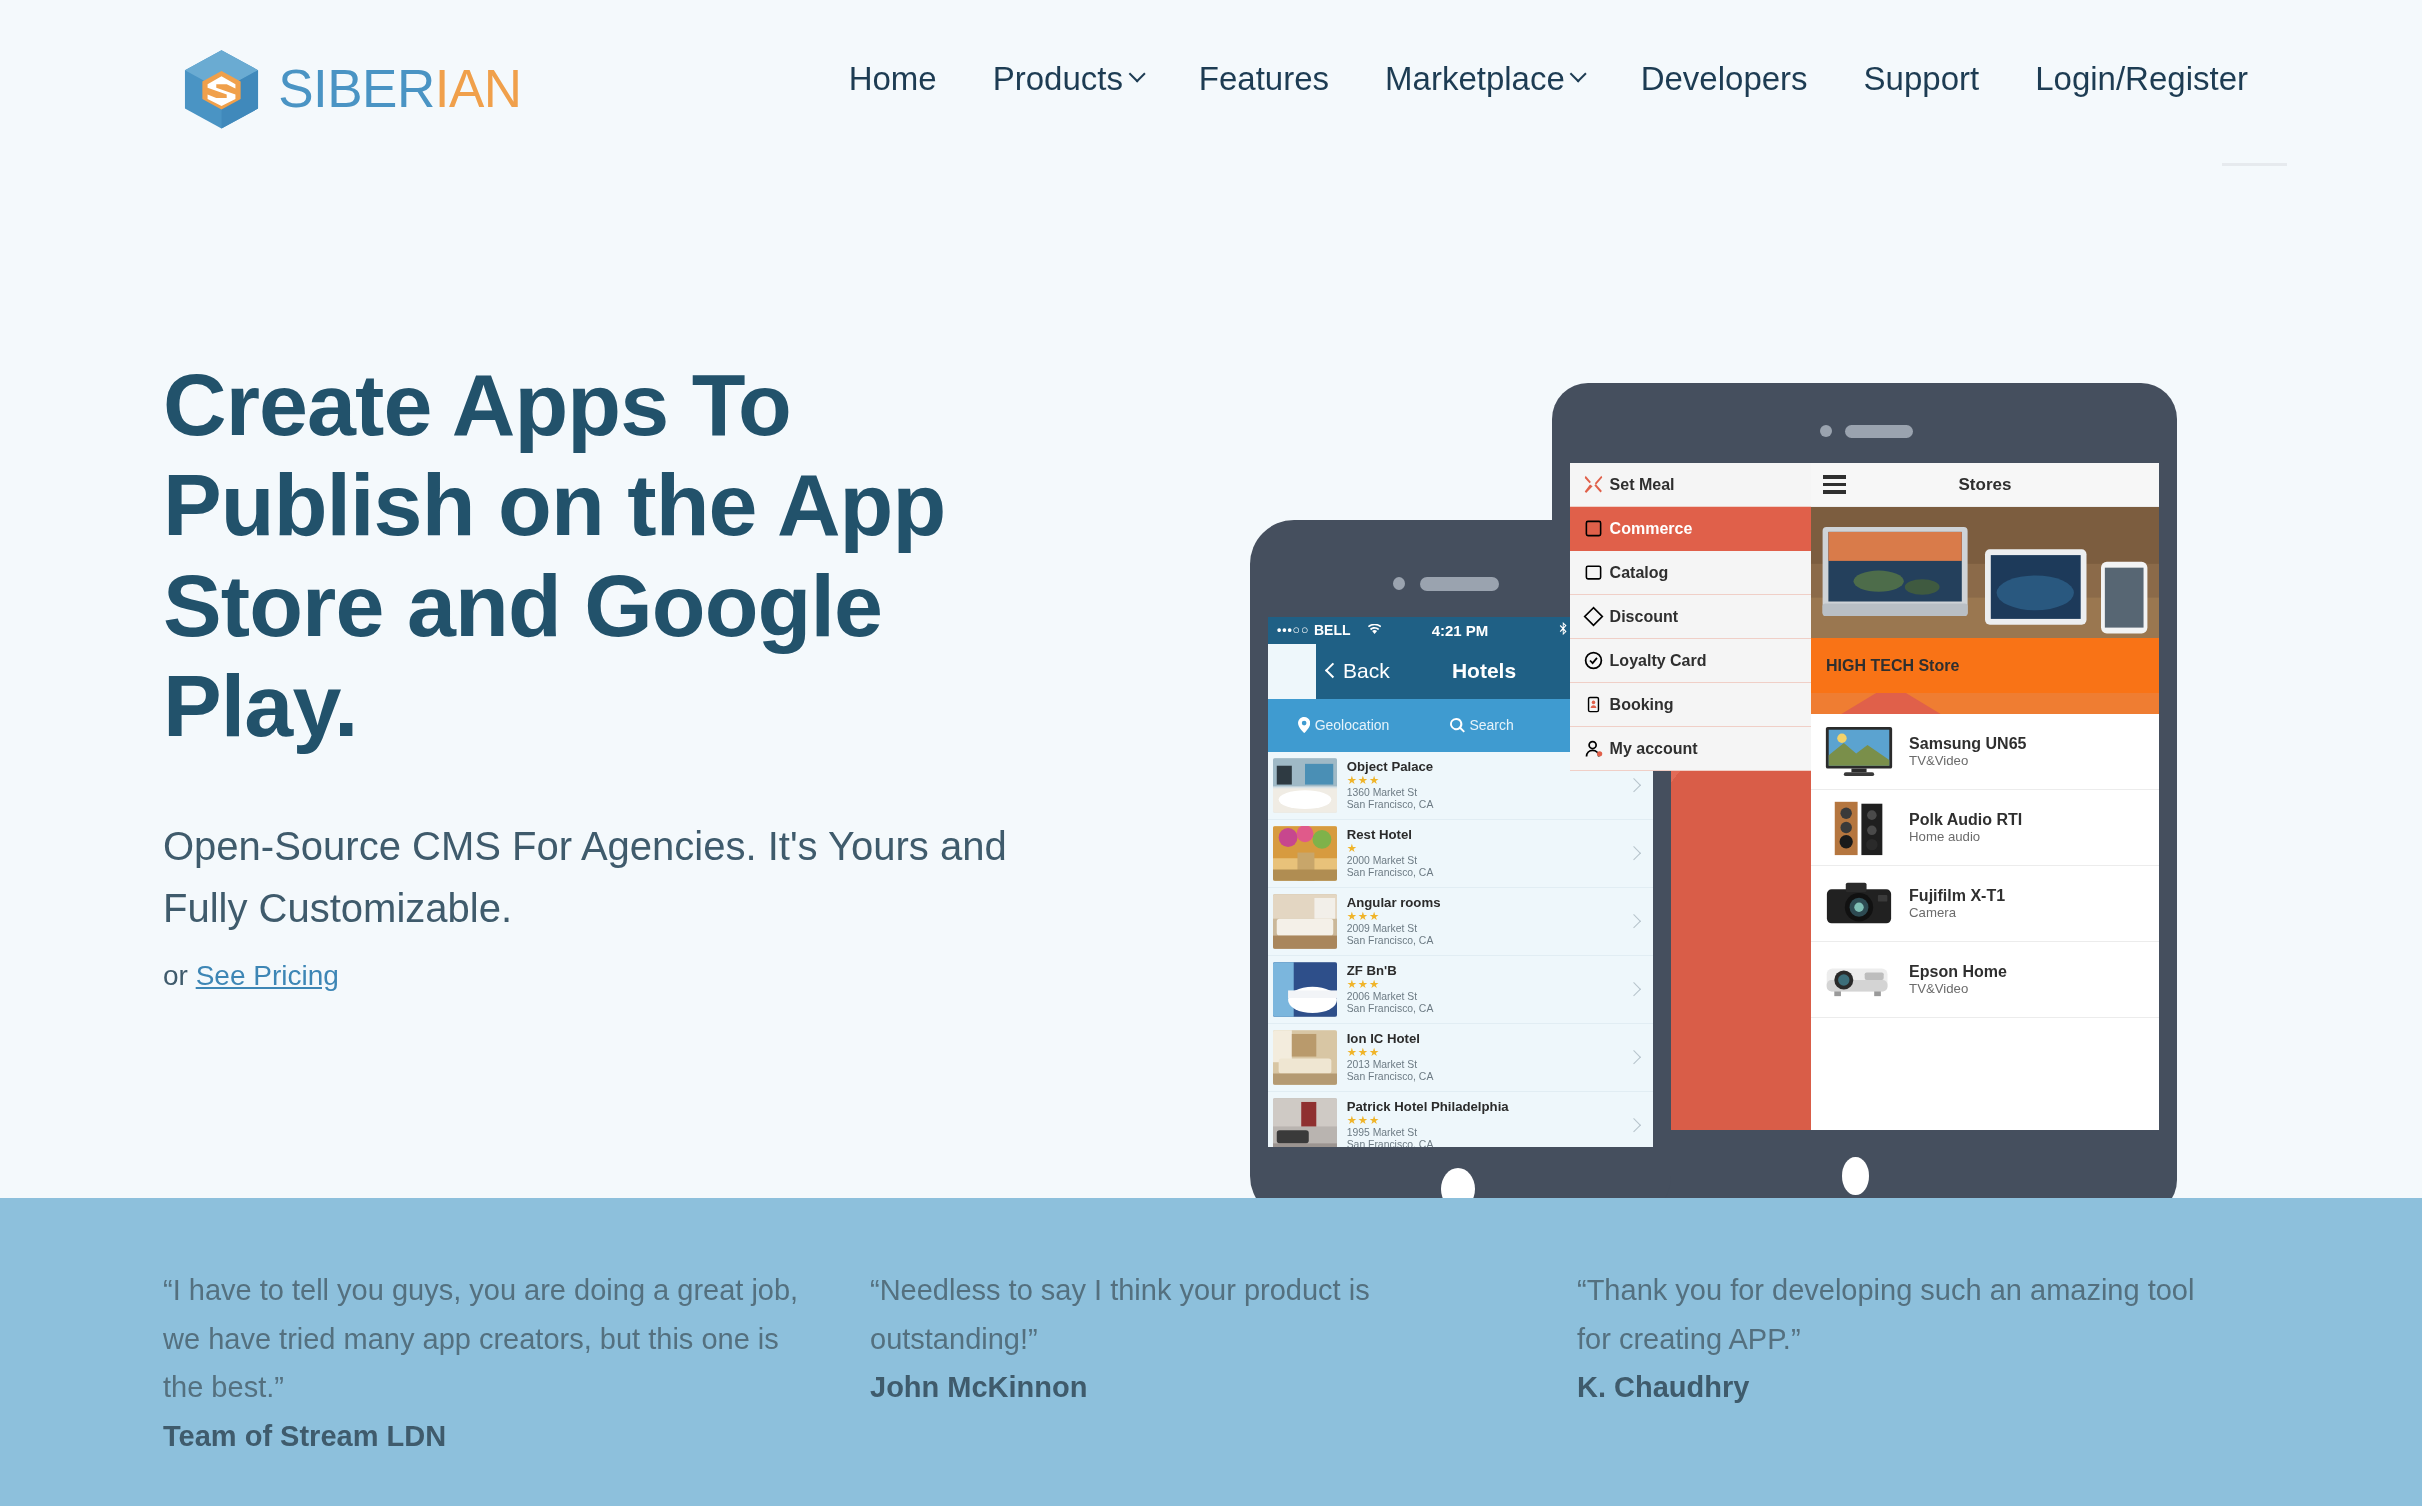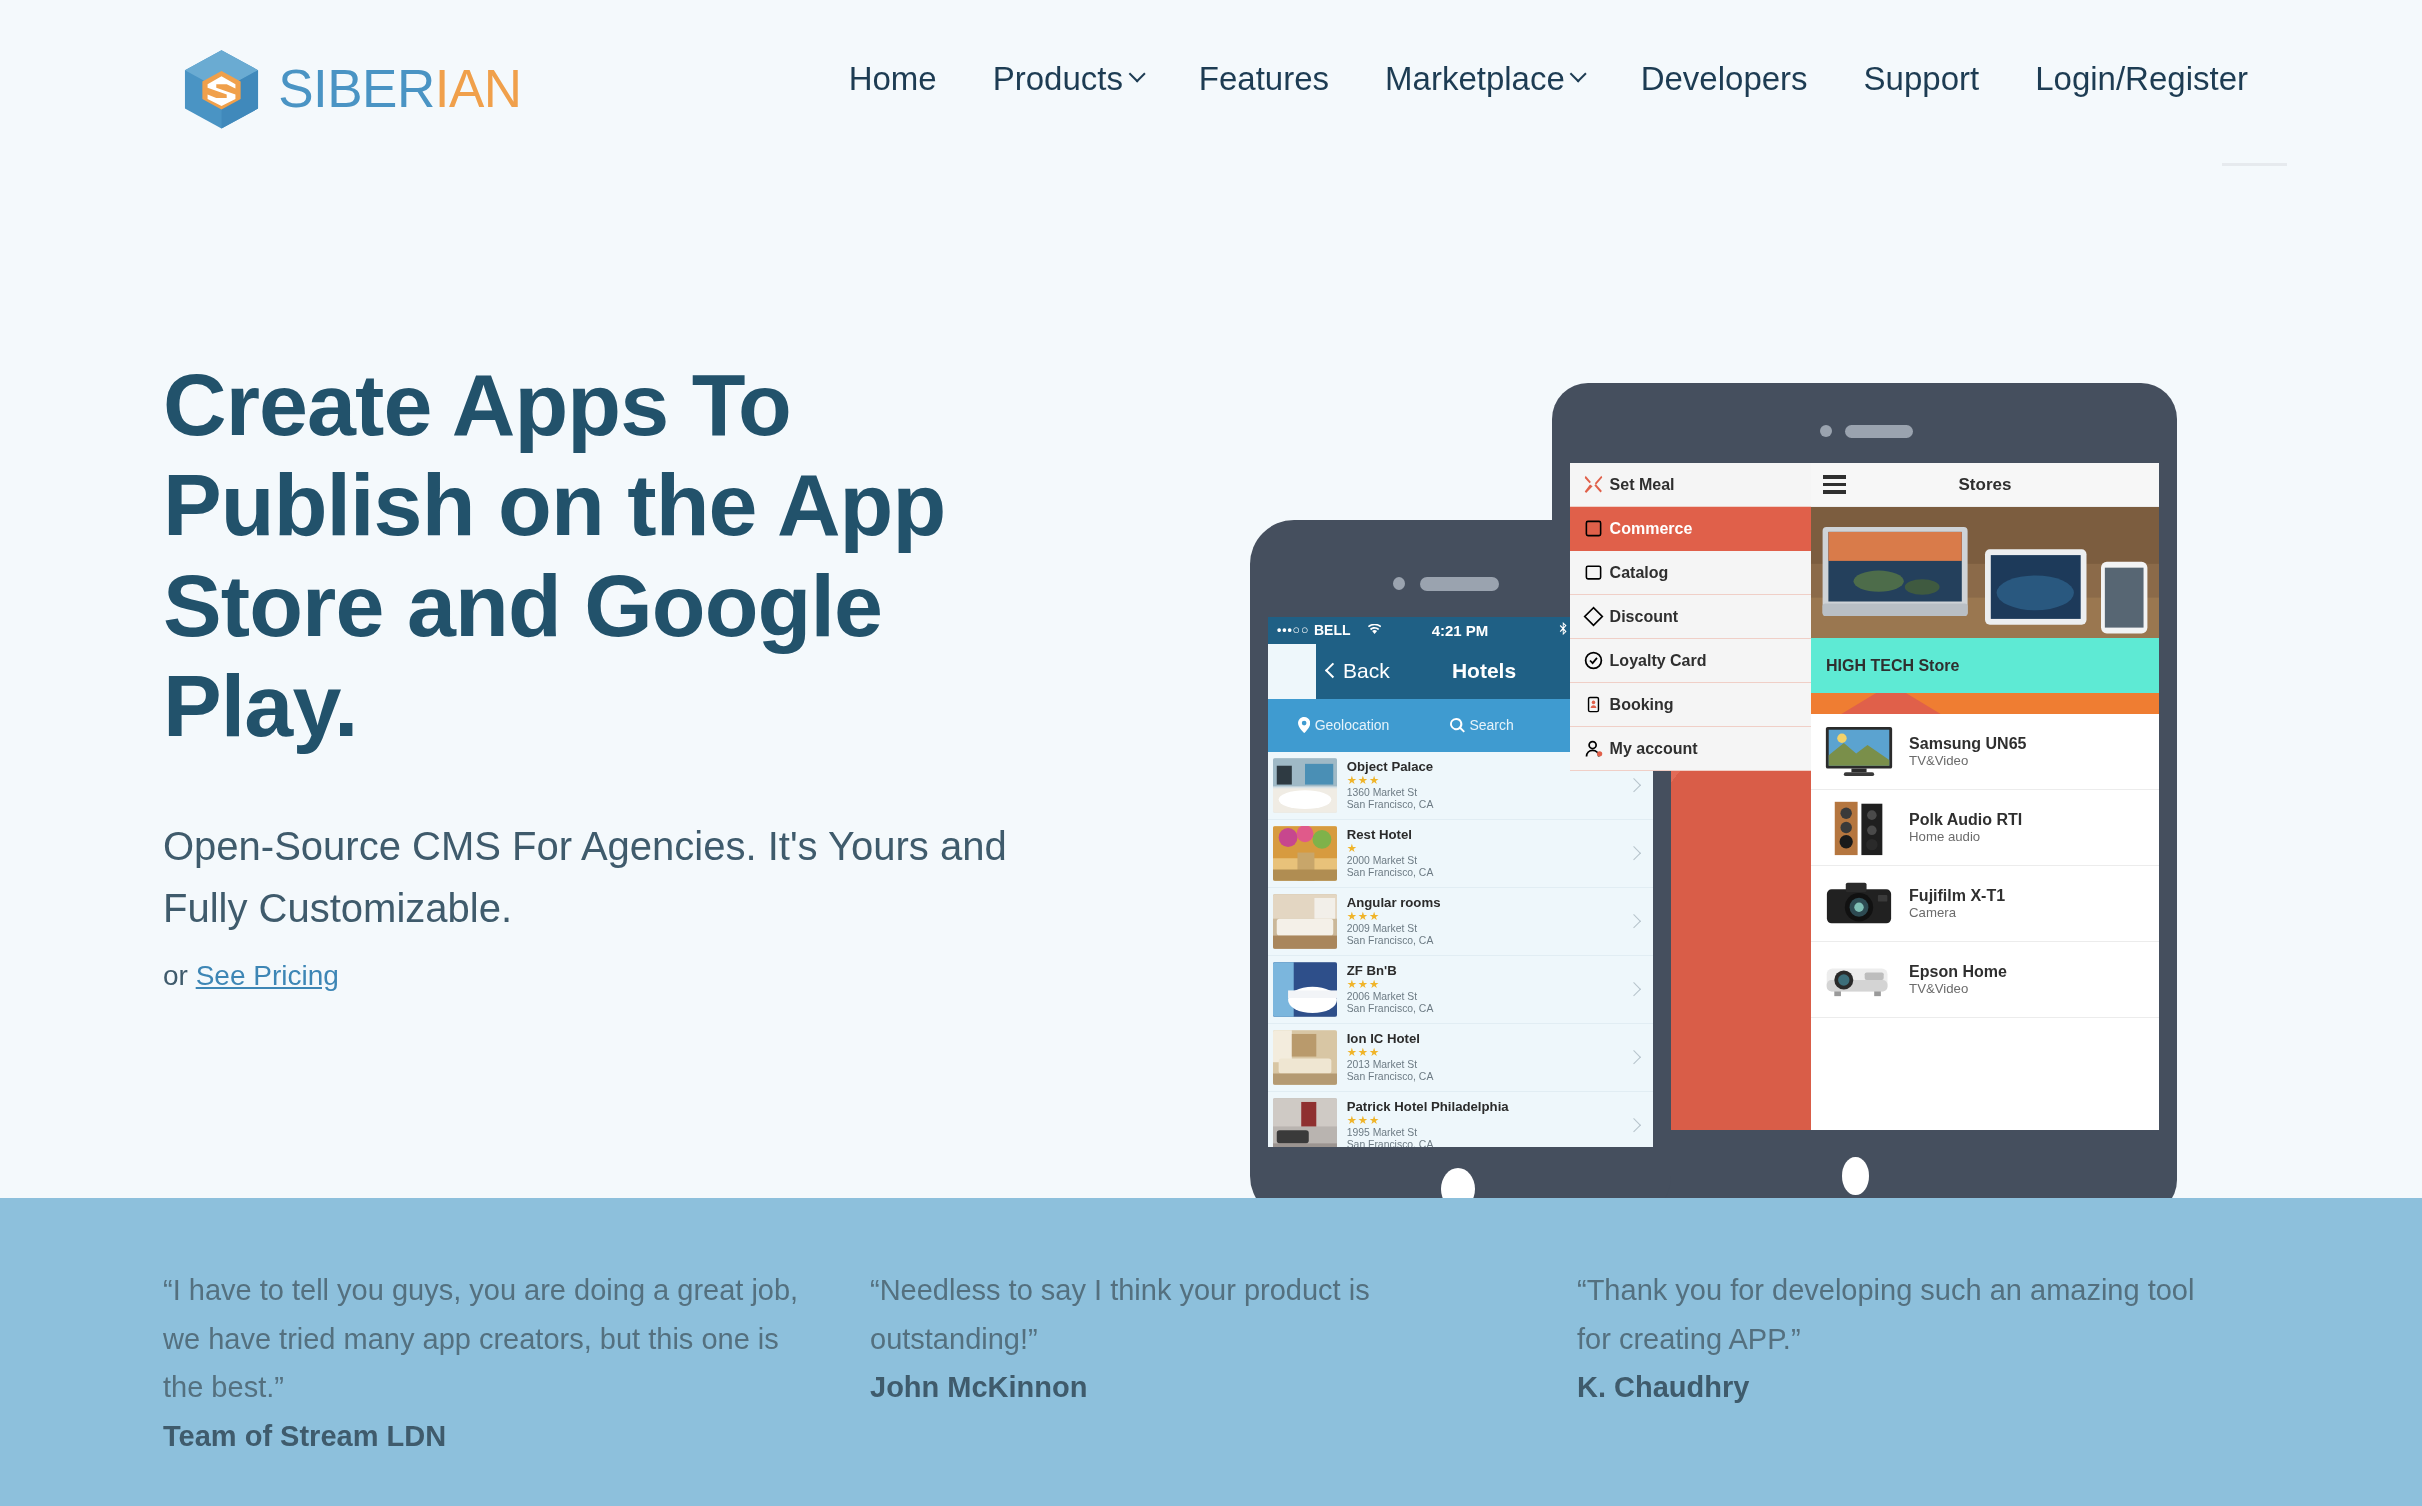--- a/index.html
+++ b/index.html
@@ -204,21 +204,21 @@
   }
   .tb-burger { margin-left: 12.3px; display: flex; flex-direction: column; gap: 3.8px; }
   .tb-burger span { display: block; width: 23px; height: 3.8px; background: #2f2f2f; }
   .tb-topbar .ttl {
     position: absolute; left: 0; right: 0; text-align: center;
     font-size: 17px; font-weight: 700; color: #2f2f2f;
   }
   .tb-hero { height: 131px; position: relative; overflow: hidden; background: #8a6a4d; }
   .tb-store-name {
     height: 55px; display: flex; align-items: center; padding-left: 15px;
-    font-size: 16px; font-weight: 700; color: #2f2f2f; background: #5eead4;
+    font-size: 16px; font-weight: 700; color: #2f2f2f; background: #f97316;
   }
   .tb-orange-bar { height: 21px; background: #ef7d32; position: relative; overflow: hidden; }
   .tb-orange-bar .tri {
     position: absolute; left: 26.5px; top: -9.5px; width: 0; height: 0;
     border-left: 53px solid transparent; border-right: 53px solid transparent;
     border-bottom: 32px solid #e0604a;
   }
   .tb-prod {
     display: flex; align-items: center; height: 76px;
     border-bottom: 0.9px solid #ececec; padding: 0 7.6px;

